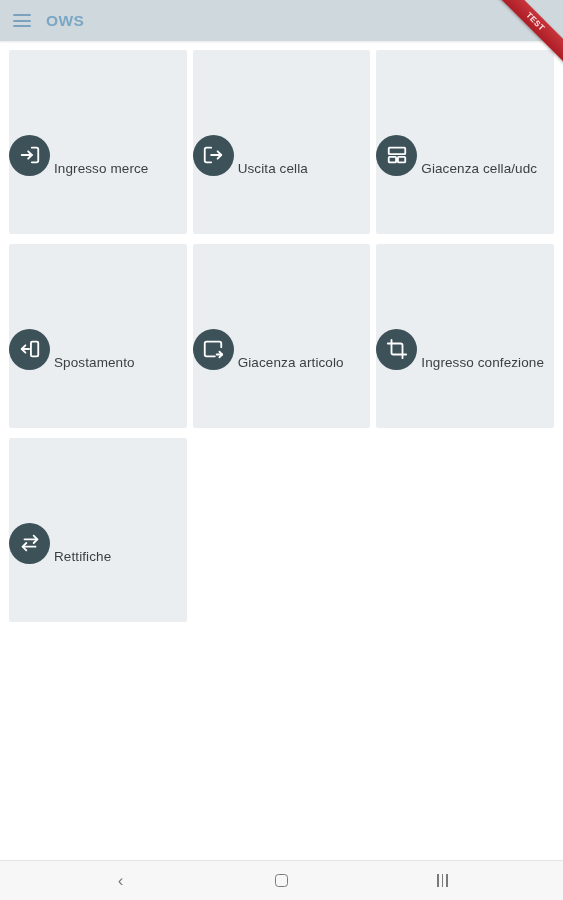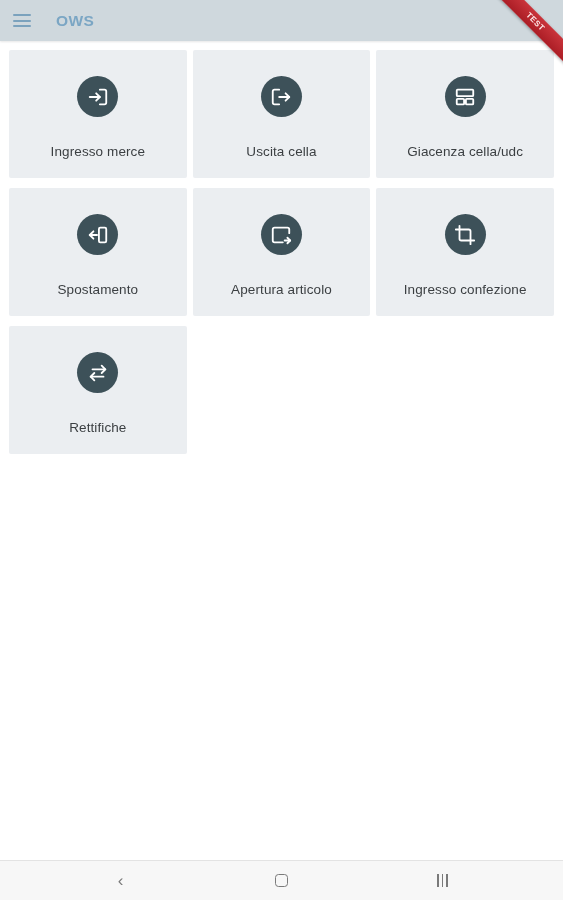--- a/index.html
+++ b/index.html
@@ -202,21 +202,21 @@
     cursor: pointer;
   }
   .hamburger i {
     display: block;
     height: 2px;
     width: 18px;
     background: #7ba2bd;
     border-radius: 1px;
   }
   .app-title {
-    margin-left: 23px;
+    margin-left: 13px;
     color: #7ba6c4;
     font-size: 15.5px;
     font-weight: bold;
     letter-spacing: .4px;
   }
   .app-bar-spacer { flex: 1 1 auto; }
   .logout-btn {
     width: 26px;
     height: 26px;
     display: flex;
@@ -236,24 +236,24 @@
   .tile-grid {
     display: flex;
     flex-wrap: wrap;
   }
   .tile {
     width: 33.333%;
     padding: 0 3px 10px 3px;
   }
   .tile-inner {
     background: #ebeef1;
-    height: 128px;
+    height: 184px;
     border-radius: 2px;
     display: flex;
-    flex-direction: column;
+    flex-direction: row;
     align-items: center;
     justify-content: flex-start;
     padding-top: 26px;
     cursor: pointer;
   }
   .tile-icon {
     width: 41px;
     height: 41px;
     border-radius: 50%;
     background: #3d5159;
@@ -399,21 +399,21 @@
 
       <div class="tile">
         <div class="tile-inner">
           <div class="tile-icon">
             <svg width="22" height="22" viewBox="0 0 24 24" fill="none" stroke="#ffffff" stroke-width="2" stroke-linecap="round" stroke-linejoin="round">
               <path d="M21 10V6a2 2 0 0 0-2-2H5a2 2 0 0 0-2 2v12a2 2 0 0 0 2 2h9"></path>
               <path d="M16 18h6"></path>
               <polyline points="19 15 22 18 19 21"></polyline>
             </svg>
           </div>
-          <div class="tile-label">Apertura articolo</div>
+          <div class="tile-label">Giacenza articolo</div>
         </div>
       </div>
 
       <div class="tile">
         <div class="tile-inner">
           <div class="tile-icon">
             <svg width="22" height="22" viewBox="0 0 24 24" fill="none" stroke="#ffffff" stroke-width="2" stroke-linecap="round" stroke-linejoin="round">
               <path d="M6 2v14a2 2 0 0 0 2 2h14"></path>
               <path d="M18 22V8a2 2 0 0 0-2-2H2"></path>
             </svg>

